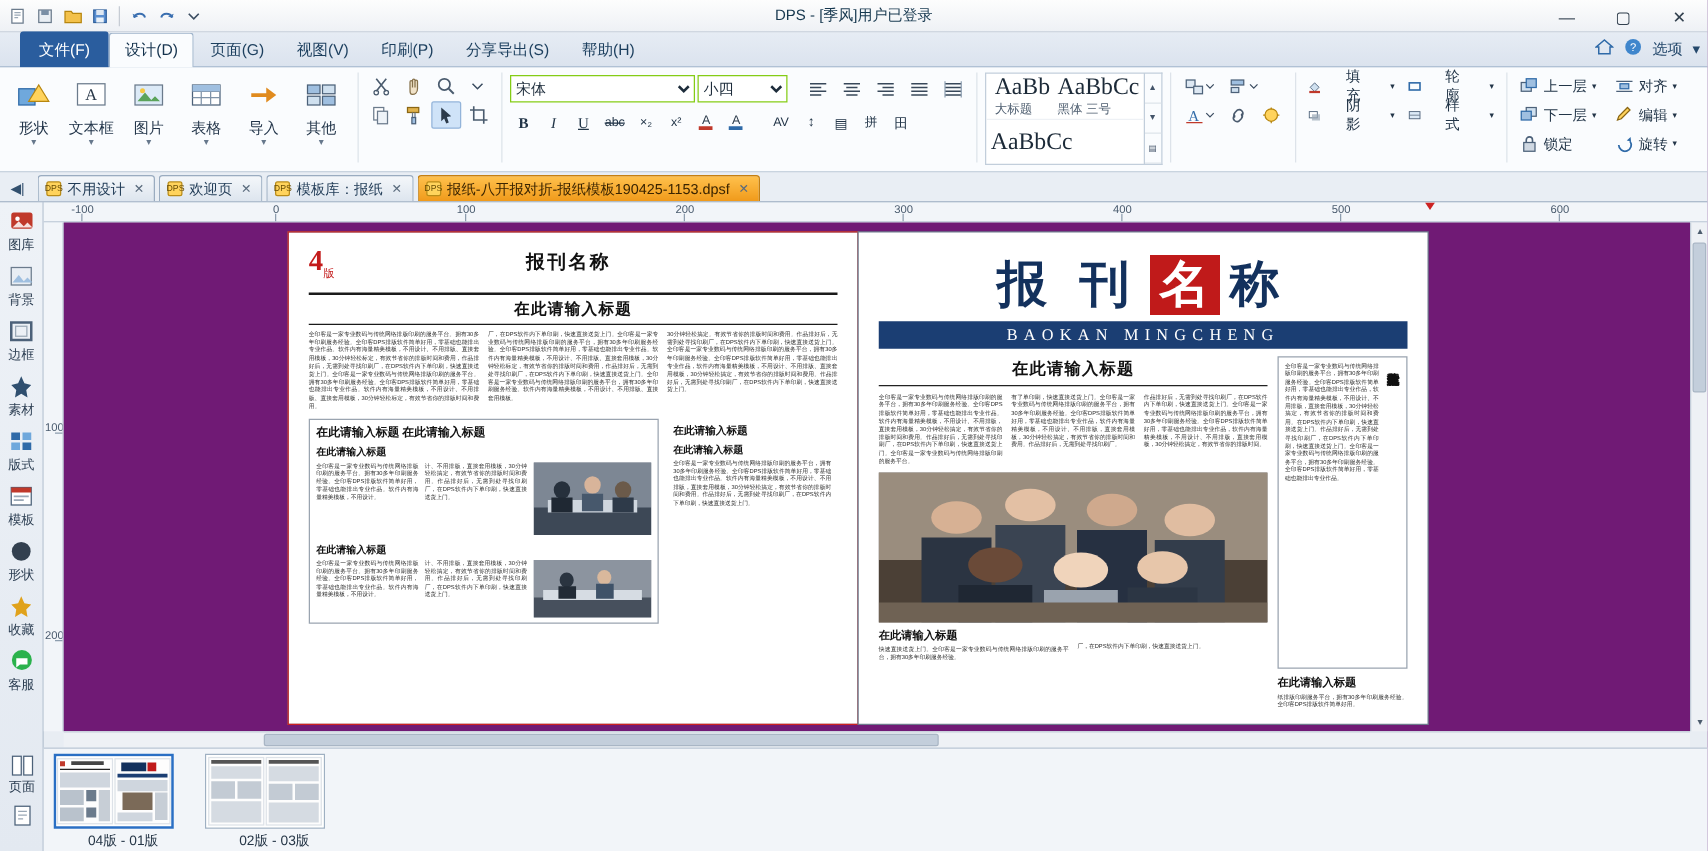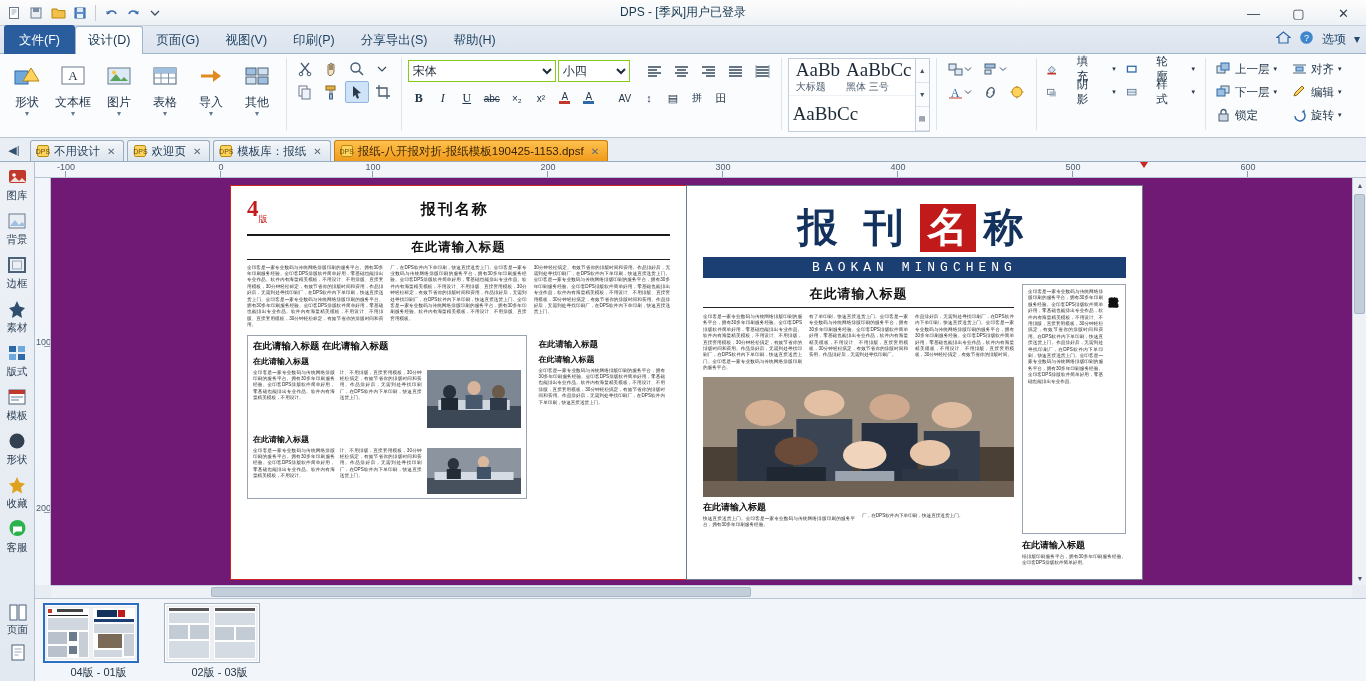--- a/index.html
+++ b/index.html
@@ -35,21 +35,21 @@
     width: 45px; height: 26px; display: flex; align-items: center; justify-content: center;
     color: #33414f; font-size: 13px;
   }
 
   
   .menubar {
     position: absolute; top: 26px; left: 0; width: 1366px; height: 28px;
     background: linear-gradient(#e6ecf4, #dbe3ee);
     border-bottom: 1px solid #9fb4cb;
   }
-  .menu-items { display: flex; align-items: flex-end; height: 28px; padding-left: 4px; }
+  .menu-items { display: flex; align-items: flex-end; height: 28px; padding-left: 16px; }
   .mi {
     padding: 5px 12px 6px; font-size: 12.5px; color: #1c3f5e; line-height: 16px;
     border: 1px solid transparent; border-bottom: none;
   }
   .mi.blue {
     background: #2a5d9e; color: #fff; border-radius: 3px 3px 0 0;
     padding: 6px 14px 6px;
   }
   .mi.active {
     background: #fafcfe; border-color: #9fb4cb; border-radius: 3px 3px 0 0;
@@ -219,21 +219,21 @@
   .boxh { font-weight: bold; font-size: 9.5px; color: #111; font-family: "Liberation Serif", serif; }
   .boxh2 { font-weight: bold; font-size: 8px; color: #111; margin-top: 3px; font-family: "Liberation Serif", serif;}
   .photo { background: #586475; position: relative; overflow: hidden; }
   .photo.p1 { height: 58px; }
   .photo.p2 { height: 46px; }
 
   
   .bk-title { display: flex; align-items: center; justify-content: center; gap: 8px; margin-top: 6px; }
   .bk-ch { font-family: "Liberation Serif", serif; font-weight: bold; font-size: 40px; color: #13315d; line-height: 44px; letter-spacing: 8px; }
   .bk-red { background: #c01a1a; color: #fff; font-family: "Liberation Serif", serif; font-weight: bold; font-size: 40px; line-height: 48px; padding: 0 8px; }
-  .bk-band { background: #1b3e73; color: #fff; text-align: center; font-size: 13px; letter-spacing: 5px; margin-top: 5px; padding: 3px 0; font-family: Liberation Mono, monospace;}
+  .bk-band { background: #1b3e73; color: #fff; text-align: center; font-size: 13px; letter-spacing: 5px; margin-top: 5px; padding: 3px 0; font-family: Liberation Serif, serif;}
   .bk-sub { text-align: center; font-weight: bold; font-size: 13px; margin-top: 7px; color: #111; font-family: "Liberation Serif", serif; letter-spacing: 1px;}
   .bk-rule { border-bottom: 1px solid #222; margin: 4px 0 6px; }
   .vtext { writing-mode: vertical-rl; font-weight: bold; font-size: 10px; line-height: 13px; color: #111; font-family: "Liberation Serif", serif;}
   .ppl { height: 120px; background: #6a5f57; position: relative; overflow: hidden; }
 </style>
 </head>
 <body>
 
 <div class="app">
 

